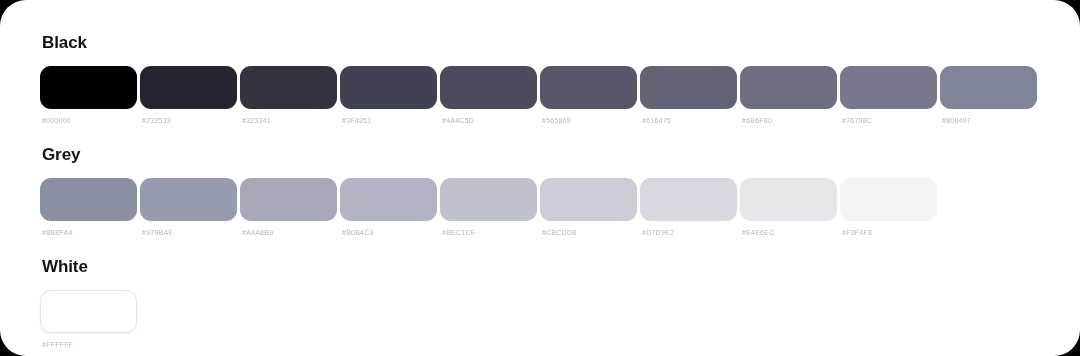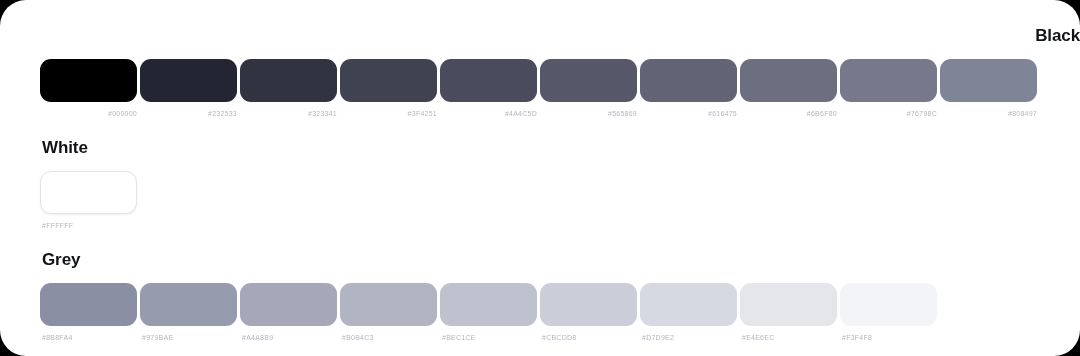--- a/index.html
+++ b/index.html
@@ -77,21 +77,21 @@
     font-size: 7px;
     color: #b3b6c0;
     letter-spacing: 0.25px;
     line-height: 9px;
     margin-top: 7px;
     margin-left: 2px;
     white-space: nowrap;
     font-family: "Liberation Sans", sans-serif;
   }
 
-  #section-black { margin-top: 0; text-align: right; }
+  #section-black { margin-top: 7px; }
   #section-grey  { margin-top: 20px; }
   #section-white { margin-top: 20px; }
 </style>
 </head>
 <body style="background: rgb(0, 0, 0);">
 
 <div id="palette-card" style="background: rgb(255, 255, 255);">
   <div class="card-inner">
 
     <div class="section" id="section-black">
@@ -144,78 +144,78 @@
         </div>
 
         <div class="swatch-cell">
           <div class="swatch-chip" style="background-color: rgb(128, 132, 151);"></div>
           <div class="swatch-hex">#808497</div>
         </div>
 
       </div>
     </div>
 
+    <div class="section" id="section-grey">
+      <div class="section-title">Grey</div>
+      <div class="swatch-row">
+
+        <div class="swatch-cell">
+          <div class="swatch-chip" style="background-color: rgb(139, 143, 164);"></div>
+          <div class="swatch-hex">#8B8FA4</div>
+        </div>
+
+        <div class="swatch-cell">
+          <div class="swatch-chip" style="background-color: rgb(151, 155, 174);"></div>
+          <div class="swatch-hex">#979BAE</div>
+        </div>
+
+        <div class="swatch-cell">
+          <div class="swatch-chip" style="background-color: rgb(164, 168, 185);"></div>
+          <div class="swatch-hex">#A4A8B9</div>
+        </div>
+
+        <div class="swatch-cell">
+          <div class="swatch-chip" style="background-color: rgb(176, 180, 195);"></div>
+          <div class="swatch-hex">#B0B4C3</div>
+        </div>
+
+        <div class="swatch-cell">
+          <div class="swatch-chip" style="background-color: rgb(190, 193, 206);"></div>
+          <div class="swatch-hex">#BEC1CE</div>
+        </div>
+
+        <div class="swatch-cell">
+          <div class="swatch-chip" style="background-color: rgb(203, 205, 216);"></div>
+          <div class="swatch-hex">#CBCDD8</div>
+        </div>
+
+        <div class="swatch-cell">
+          <div class="swatch-chip" style="background-color: rgb(215, 217, 226);"></div>
+          <div class="swatch-hex">#D7D9E2</div>
+        </div>
+
+        <div class="swatch-cell">
+          <div class="swatch-chip" style="background-color: rgb(228, 230, 236);"></div>
+          <div class="swatch-hex">#E4E6EC</div>
+        </div>
+
+        <div class="swatch-cell">
+          <div class="swatch-chip" style="background-color: rgb(243, 244, 248);"></div>
+          <div class="swatch-hex">#F3F4F8</div>
+        </div>
+
+      </div>
+    </div>
+
     <div class="section" id="section-white">
       <div class="section-title">White</div>
       <div class="swatch-row">
 
         <div class="swatch-cell">
           <div class="swatch-chip is-white"></div>
           <div class="swatch-hex">#FFFFFF</div>
         </div>
 
       </div>
     </div>
 
-    <div class="section" id="section-grey">
-      <div class="section-title">Grey</div>
-      <div class="swatch-row">
-
-        <div class="swatch-cell">
-          <div class="swatch-chip" style="background-color: rgb(139, 143, 164);"></div>
-          <div class="swatch-hex">#8B8FA4</div>
-        </div>
-
-        <div class="swatch-cell">
-          <div class="swatch-chip" style="background-color: rgb(151, 155, 174);"></div>
-          <div class="swatch-hex">#979BAE</div>
-        </div>
-
-        <div class="swatch-cell">
-          <div class="swatch-chip" style="background-color: rgb(164, 168, 185);"></div>
-          <div class="swatch-hex">#A4A8B9</div>
-        </div>
-
-        <div class="swatch-cell">
-          <div class="swatch-chip" style="background-color: rgb(176, 180, 195);"></div>
-          <div class="swatch-hex">#B0B4C3</div>
-        </div>
-
-        <div class="swatch-cell">
-          <div class="swatch-chip" style="background-color: rgb(190, 193, 206);"></div>
-          <div class="swatch-hex">#BEC1CE</div>
-        </div>
-
-        <div class="swatch-cell">
-          <div class="swatch-chip" style="background-color: rgb(203, 205, 216);"></div>
-          <div class="swatch-hex">#CBCDD8</div>
-        </div>
-
-        <div class="swatch-cell">
-          <div class="swatch-chip" style="background-color: rgb(215, 217, 226);"></div>
-          <div class="swatch-hex">#D7D9E2</div>
-        </div>
-
-        <div class="swatch-cell">
-          <div class="swatch-chip" style="background-color: rgb(228, 230, 236);"></div>
-          <div class="swatch-hex">#E4E6EC</div>
-        </div>
-
-        <div class="swatch-cell">
-          <div class="swatch-chip" style="background-color: rgb(243, 244, 248);"></div>
-          <div class="swatch-hex">#F3F4F8</div>
-        </div>
-
-      </div>
-    </div>
-
   </div>
 </div>
 
 </body></html>

